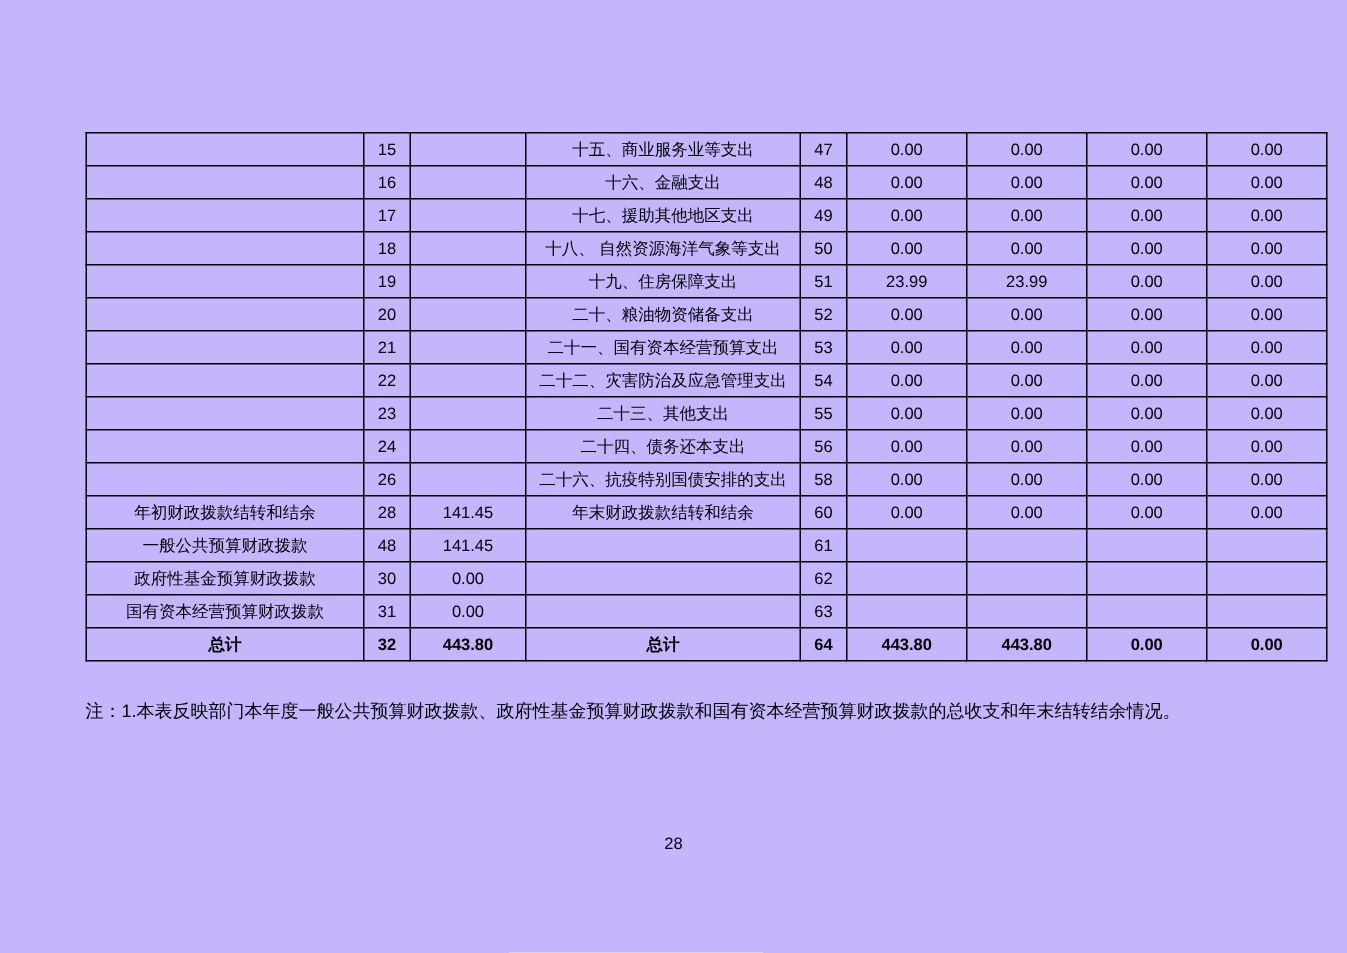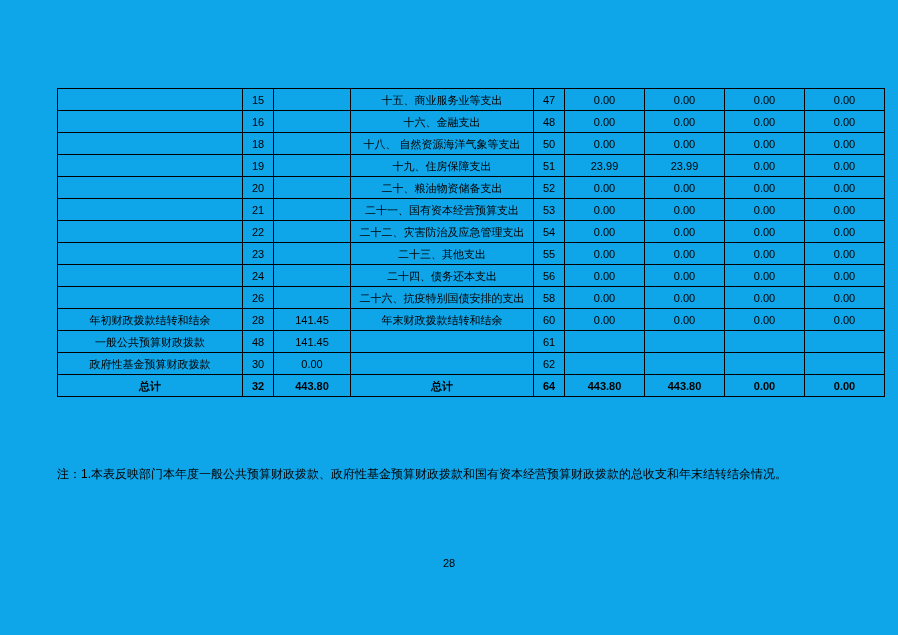--- a/index.html
+++ b/index.html
@@ -14,21 +14,21 @@
     color: #000000;
     position: relative;
     overflow: hidden;
   }
   .page {
     position: absolute;
     left: 0;
     top: 0;
     width: 898px;
     height: 635px;
-    background: #0ea5e9;
+    background: #c4b5fd;
   }
   .table-wrap {
     position: absolute;
     left: 57px;
     top: 88px;
     width: 784px;
   }
   table.budget {
     border-collapse: collapse;
     width: 784px;
@@ -110,20 +110,31 @@
             <td class="c-amt1"></td>
             <td class="c-item">十六、金融支出</td>
             <td class="c-num2">48</td>
             <td class="c-val">0.00</td>
             <td class="c-val">0.00</td>
             <td class="c-val">0.00</td>
             <td class="c-val">0.00</td>
           </tr>
           <tr>
             <td class="c-label"></td>
+            <td class="c-num">17</td>
+            <td class="c-amt1"></td>
+            <td class="c-item">十七、援助其他地区支出</td>
+            <td class="c-num2">49</td>
+            <td class="c-val">0.00</td>
+            <td class="c-val">0.00</td>
+            <td class="c-val">0.00</td>
+            <td class="c-val">0.00</td>
+          </tr>
+          <tr>
+            <td class="c-label"></td>
             <td class="c-num">18</td>
             <td class="c-amt1"></td>
             <td class="c-item">十八、 自然资源海洋气象等支出</td>
             <td class="c-num2">50</td>
             <td class="c-val">0.00</td>
             <td class="c-val">0.00</td>
             <td class="c-val">0.00</td>
             <td class="c-val">0.00</td>
           </tr>
           <tr>
@@ -224,20 +235,31 @@
             <td class="c-val"></td>
             <td class="c-val"></td>
             <td class="c-val"></td>
           </tr>
           <tr>
             <td class="c-label">政府性基金预算财政拨款</td>
             <td class="c-num">30</td>
             <td class="c-amt1">0.00</td>
             <td class="c-item"></td>
             <td class="c-num2">62</td>
+            <td class="c-val"></td>
+            <td class="c-val"></td>
+            <td class="c-val"></td>
+            <td class="c-val"></td>
+          </tr>
+          <tr>
+            <td class="c-label">国有资本经营预算财政拨款</td>
+            <td class="c-num">31</td>
+            <td class="c-amt1">0.00</td>
+            <td class="c-item"></td>
+            <td class="c-num2">63</td>
             <td class="c-val"></td>
             <td class="c-val"></td>
             <td class="c-val"></td>
             <td class="c-val"></td>
           </tr>
           <tr>
             <td class="c-label bold">总计</td>
             <td class="c-num bold">32</td>
             <td class="c-amt1 bold">443.80</td>
             <td class="c-item bold">总计</td>

